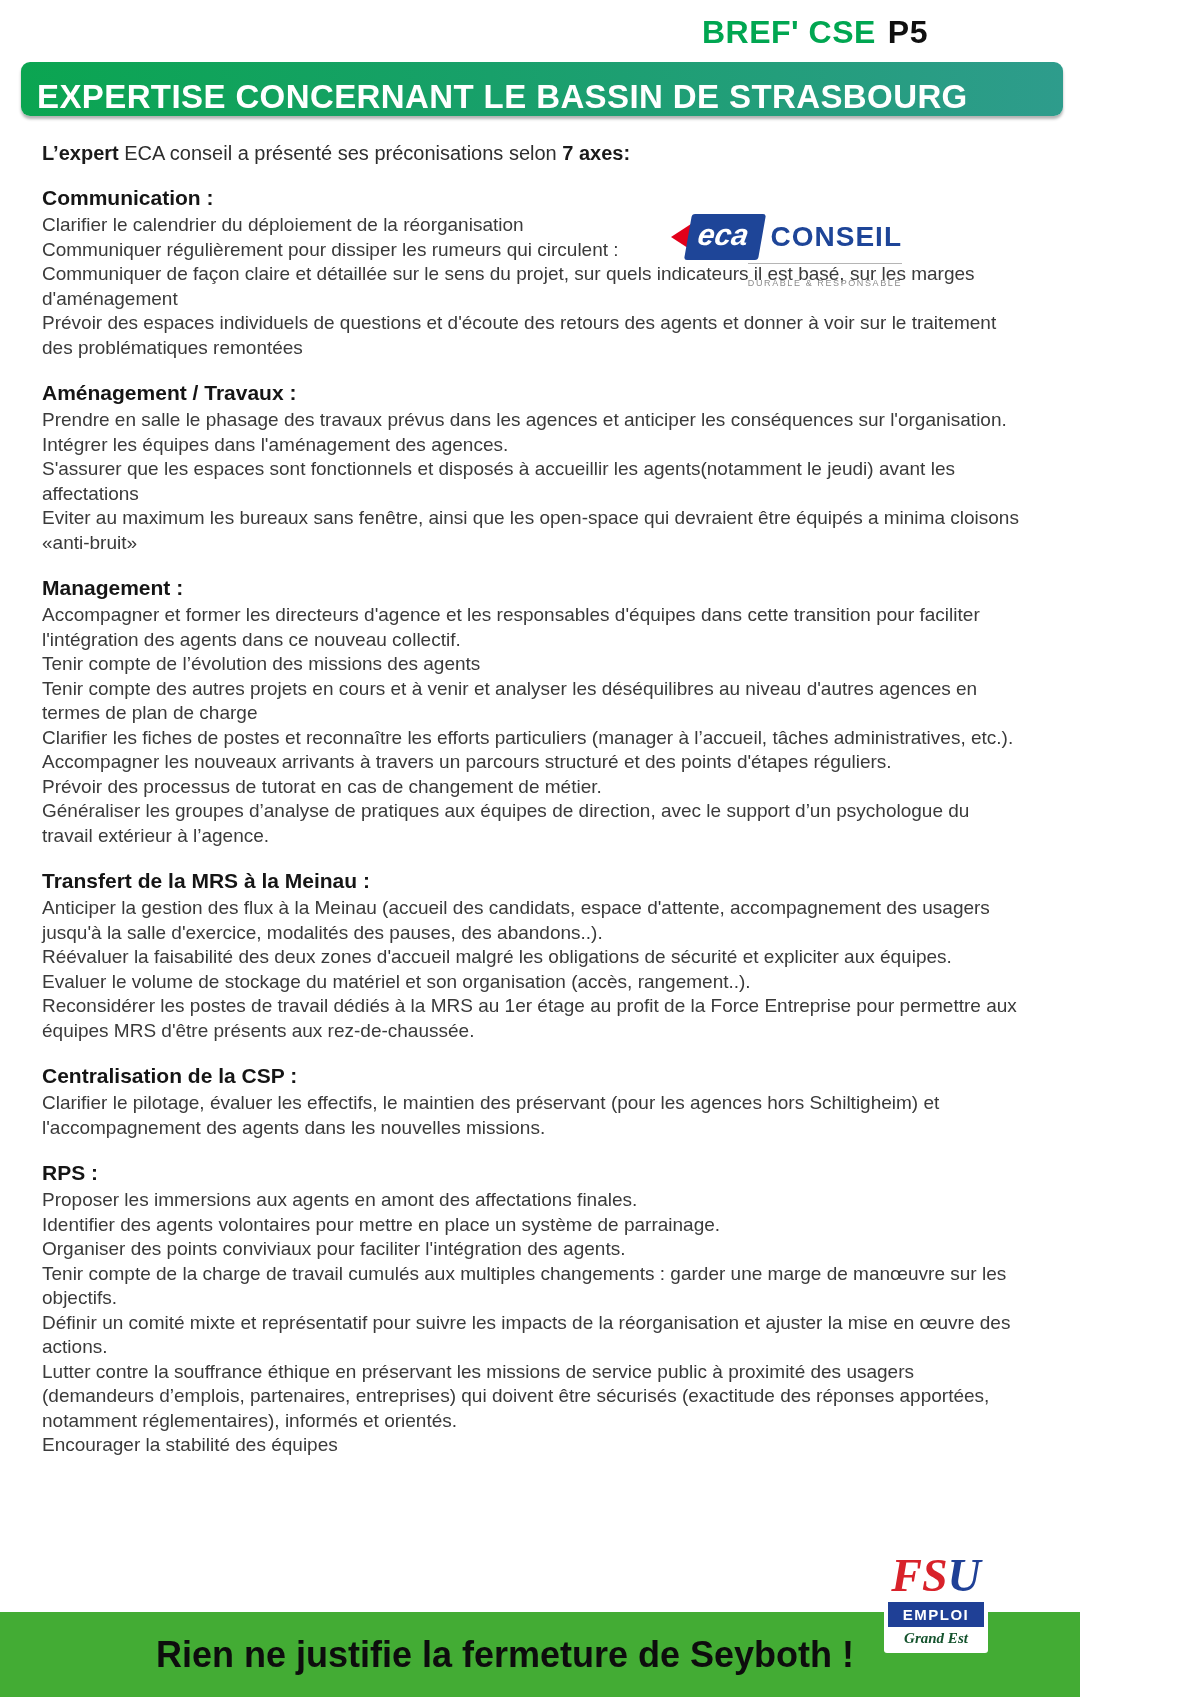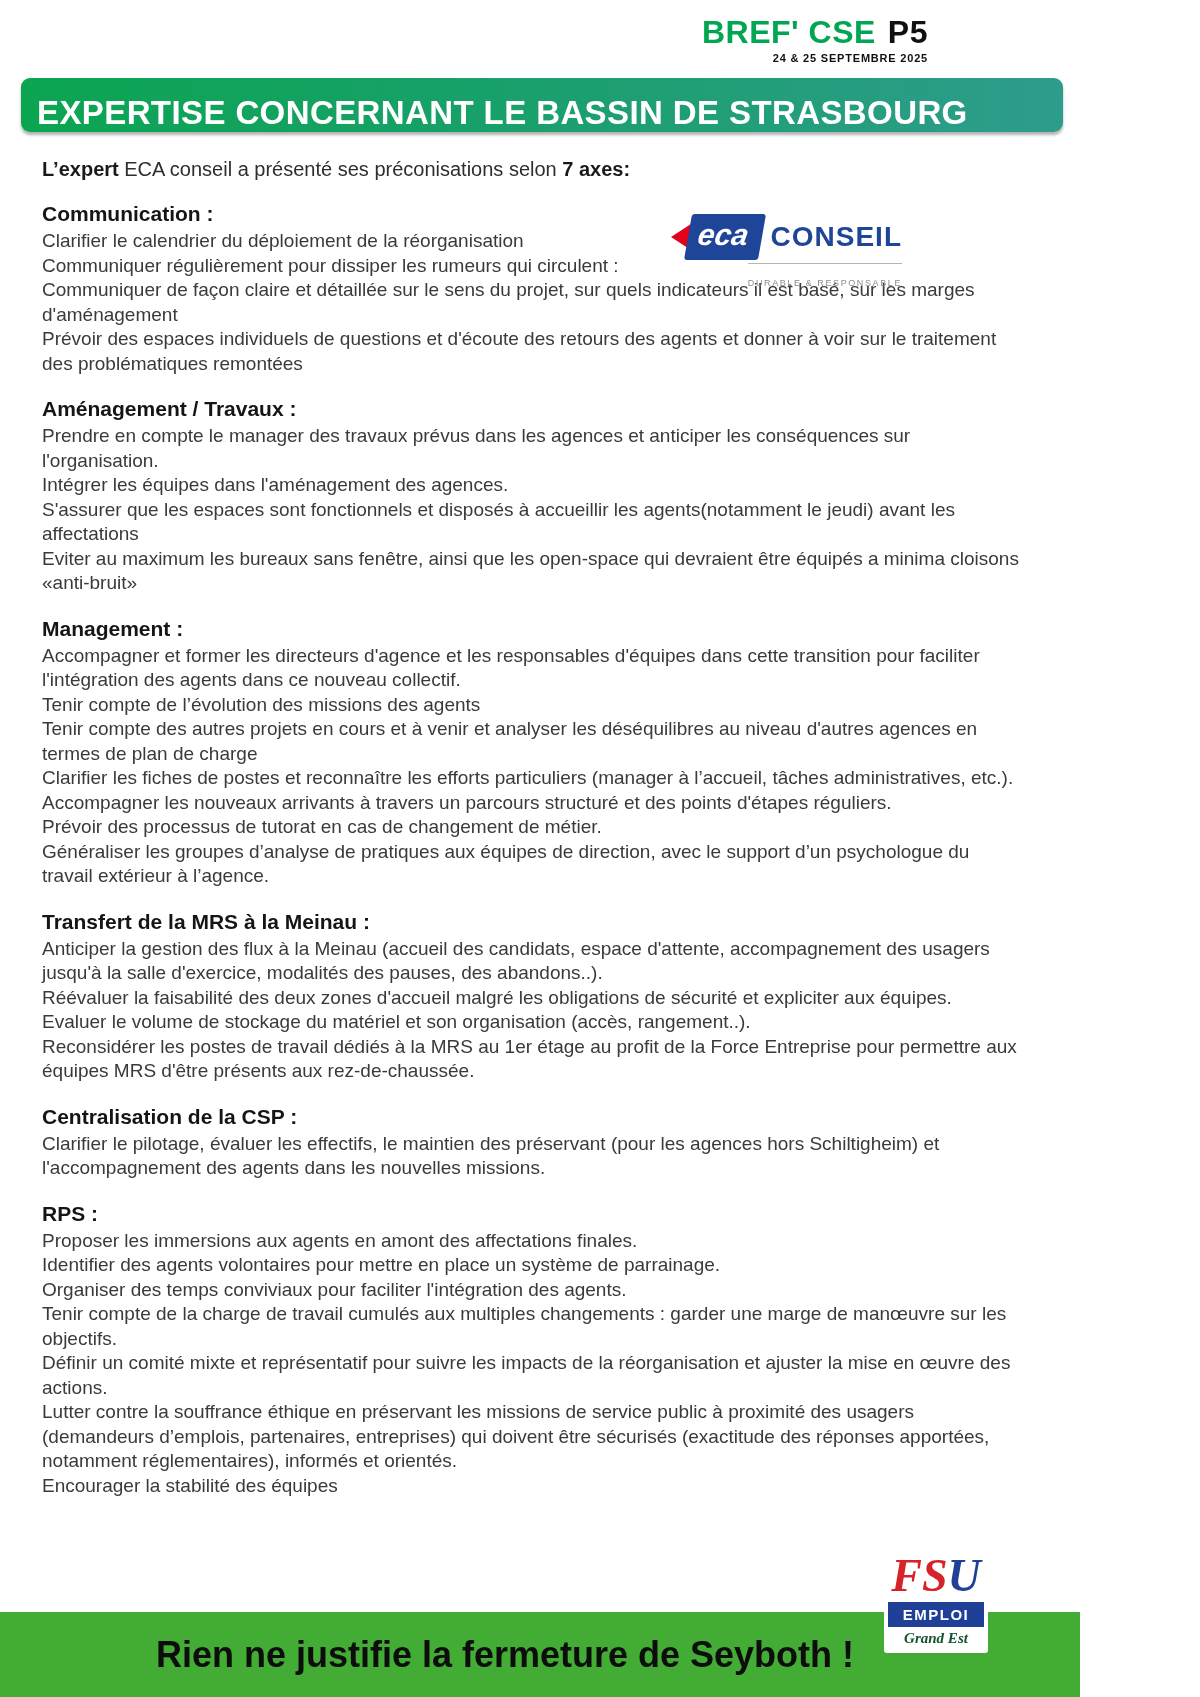--- a/index.html
+++ b/index.html
@@ -56,41 +56,40 @@
 </style>
 </head>
 <body>
 
 <div class="page">
 
   <header class="header">
     <div class="brand-line">
       <span class="brand-cse">BREF' CSE</span><span class="brand-page">P5</span>
     </div>
-    <div class="brand-date">24 &amp; 25 SEPTEMBRE 2025</div>
   </header>
 
   <div class="banner">
     <span class="banner-title">EXPERTISE CONCERNANT LE BASSIN DE STRASBOURG</span>
   </div>
 
   <main class="content">
     <p class="intro"><strong>L’expert</strong><span> ECA conseil a présenté ses préconisations selon </span><strong>7 axes:</strong></p>
     <div id="sections">
   <section class="section">
     <h2 class="section-heading">Communication :</h2>
   <p class="section-item">Clarifier le calendrier du déploiement de la réorganisation</p>
           <p class="section-item">Communiquer régulièrement pour dissiper les rumeurs qui circulent :</p>
           <p class="section-item">Communiquer de façon claire et détaillée sur le sens du projet, sur quels indicateurs il est basé, sur les marges d'aménagement</p>
           <p class="section-item">Prévoir des espaces individuels de questions et d'écoute des retours des agents et donner à voir sur le traitement des problématiques remontées</p>
         </section>
 
   <section class="section">
     <h2 class="section-heading">Aménagement / Travaux :</h2>
-  <p class="section-item">Prendre en compte le manager des travaux prévus dans les agences et anticiper les conséquences sur l'organisation.</p>
+  <p class="section-item">Prendre en salle le phasage des travaux prévus dans les agences et anticiper les conséquences sur l'organisation.</p>
           <p class="section-item">Intégrer les équipes dans l'aménagement des agences.</p>
           <p class="section-item">S'assurer que les espaces sont fonctionnels et disposés à accueillir les agents(notamment le jeudi) avant les affectations</p>
           <p class="section-item">Eviter au maximum les bureaux sans fenêtre, ainsi que les open-space qui devraient être équipés a minima cloisons «anti-bruit»</p>
         </section>
 
   <section class="section">
     <h2 class="section-heading">Management :</h2>
   <p class="section-item">Accompagner et former les directeurs d'agence et les responsables d'équipes dans cette transition pour faciliter l'intégration des agents dans ce nouveau collectif.</p>
           <p class="section-item">Tenir compte de l’évolution des missions des agents</p>
           <p class="section-item">Tenir compte des autres projets en cours et à venir et analyser les déséquilibres au niveau d'autres agences en termes de plan de charge</p>
@@ -110,21 +109,21 @@
 
   <section class="section">
     <h2 class="section-heading">Centralisation de la CSP :</h2>
   <p class="section-item">Clarifier le pilotage, évaluer les effectifs, le maintien des préservant (pour les agences hors Schiltigheim) et l'accompagnement des agents dans les nouvelles missions.</p>
         </section>
 
   <section class="section">
     <h2 class="section-heading">RPS :</h2>
   <p class="section-item">Proposer les immersions aux agents en amont des affectations finales.</p>
           <p class="section-item">Identifier des agents volontaires pour mettre en place un système de parrainage.</p>
-          <p class="section-item">Organiser des temps conviviaux pour faciliter l'intégration des agents.</p>
+          <p class="section-item">Organiser des points conviviaux pour faciliter l'intégration des agents.</p>
           <p class="section-item">Tenir compte de la charge de travail cumulés aux multiples changements : garder une marge de manœuvre sur les objectifs.</p>
           <p class="section-item">Définir un comité mixte et représentatif pour suivre les impacts de la réorganisation et ajuster la mise en œuvre des actions.</p>
           <p class="section-item">Lutter contre la souffrance éthique en préservant les missions de service public à proximité des usagers (demandeurs d’emplois, partenaires, entreprises) qui doivent être sécurisés (exactitude des réponses apportées, notamment réglementaires), informés et orientés.</p>
           <p class="section-item">Encourager la stabilité des équipes</p>
         </section>
 </div>
   </main>
 
   <div class="eca-logo">
     <div class="eca-top">

